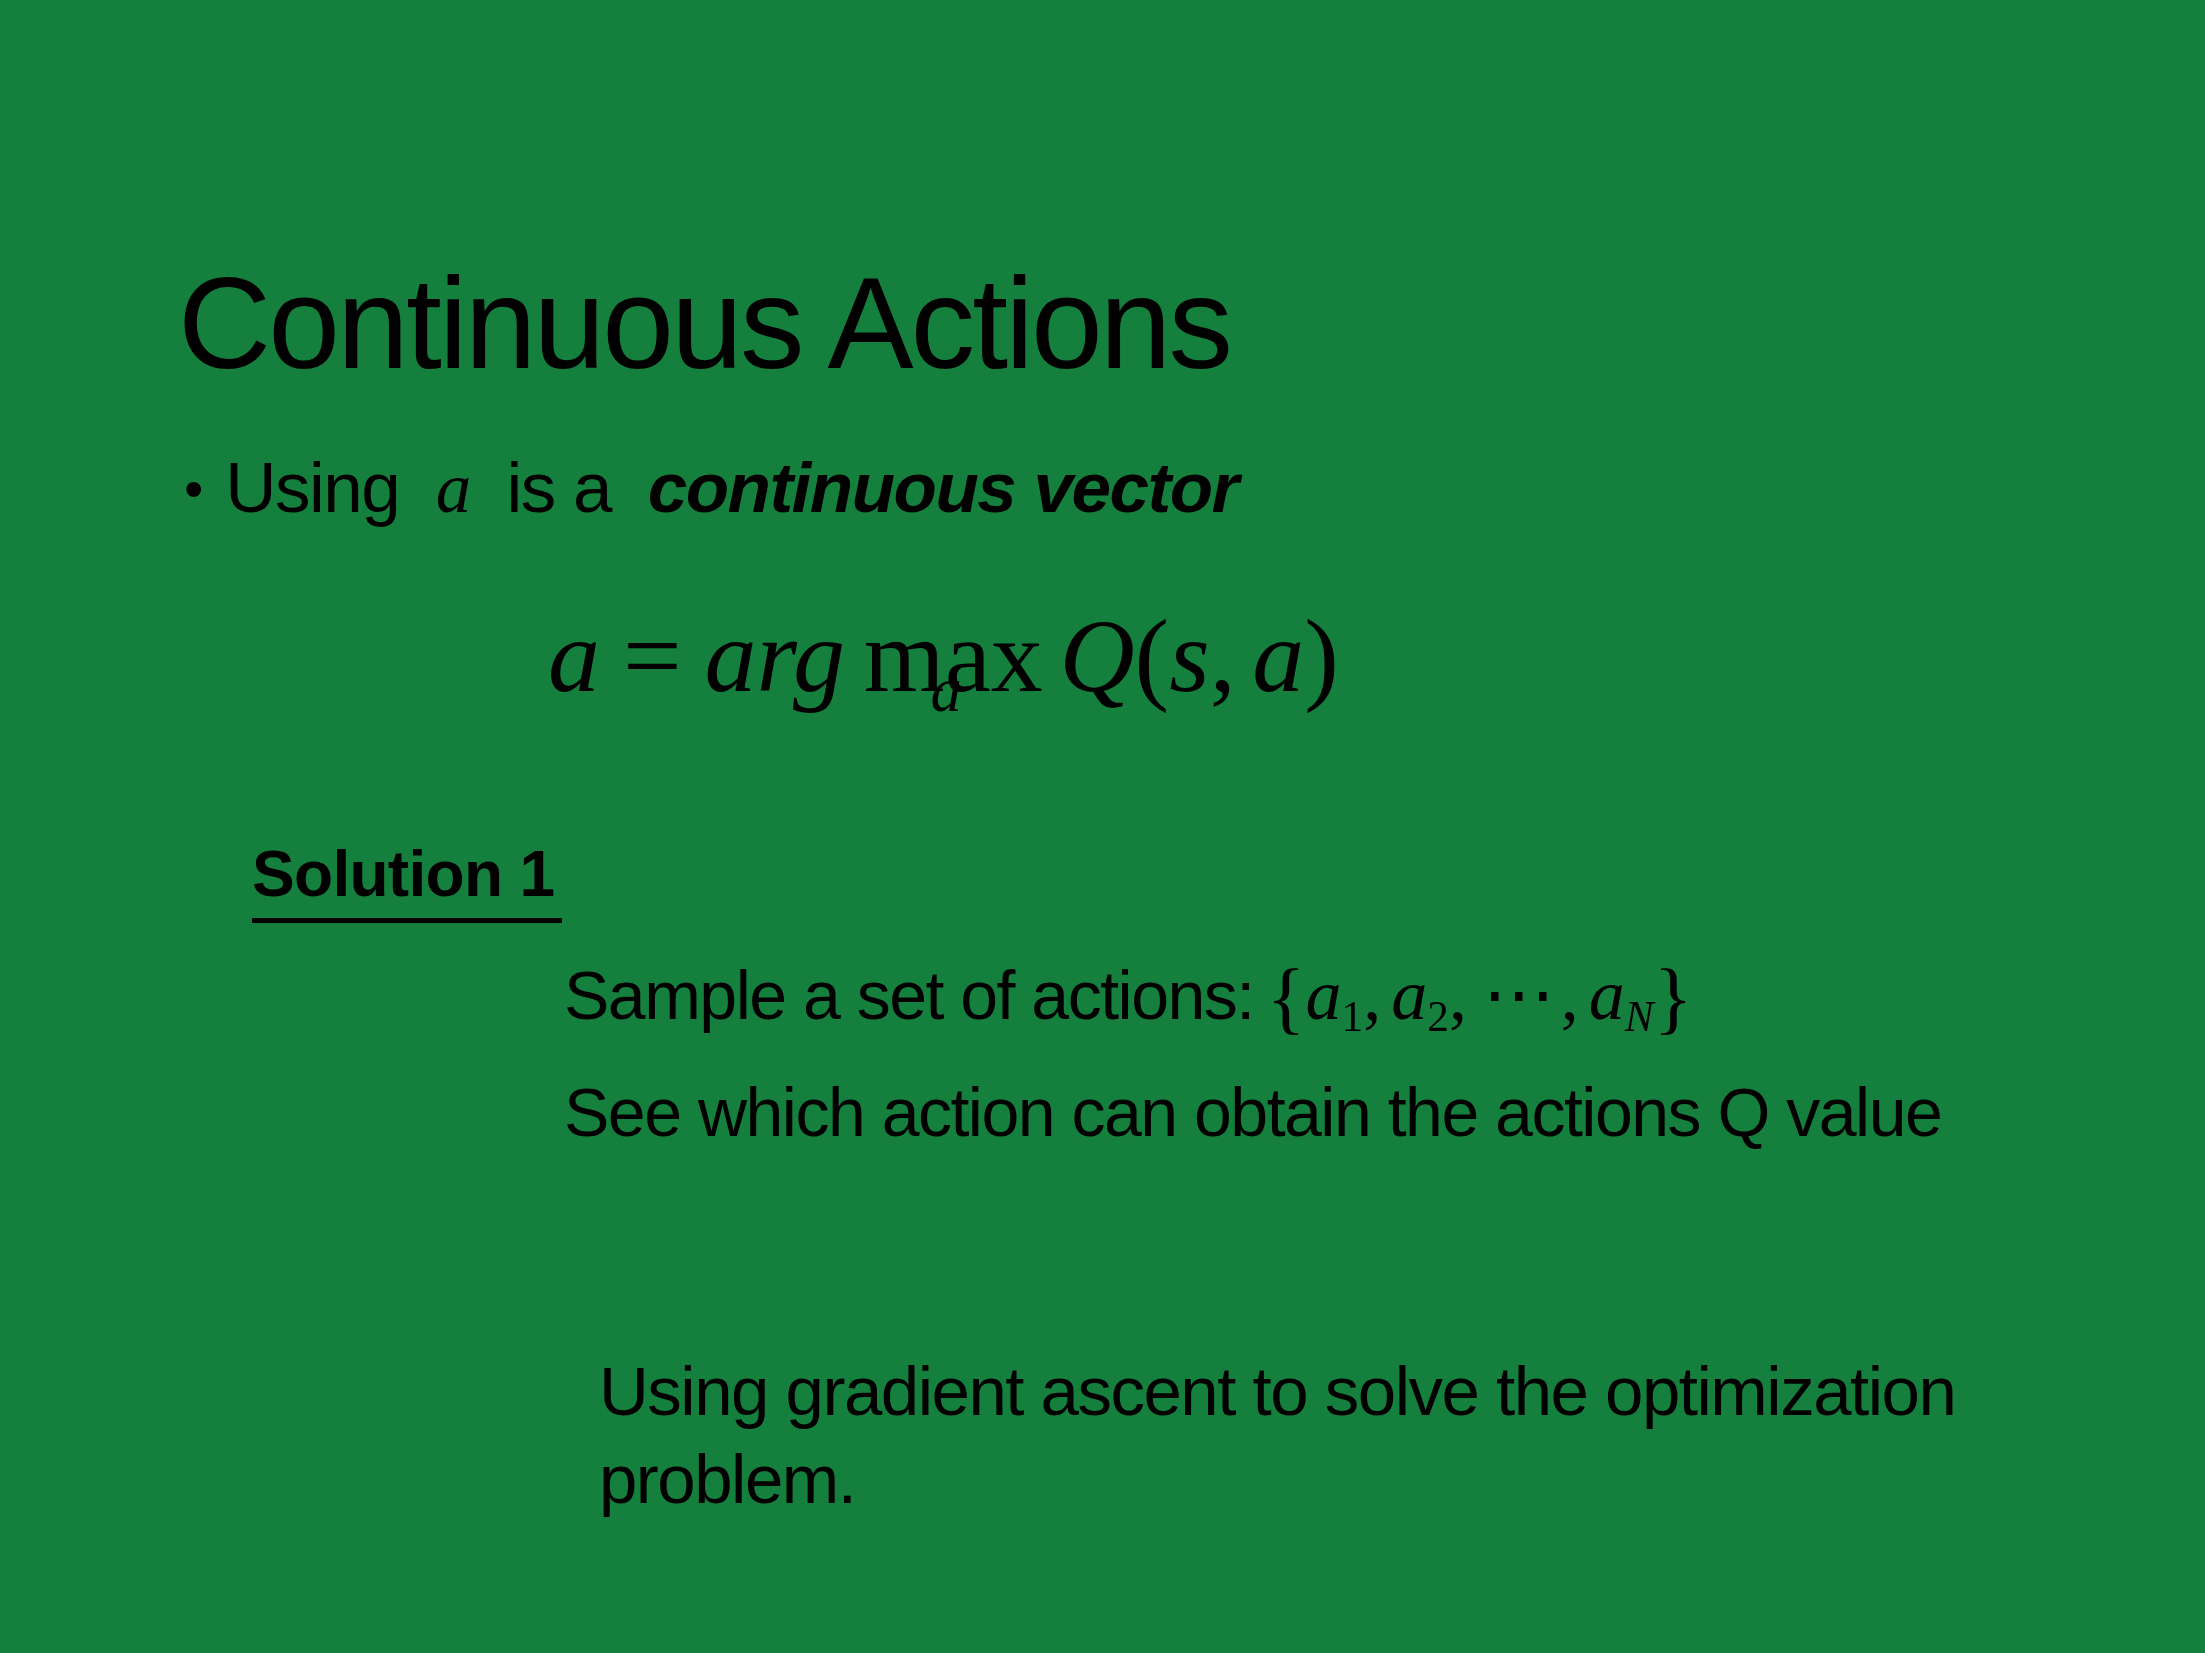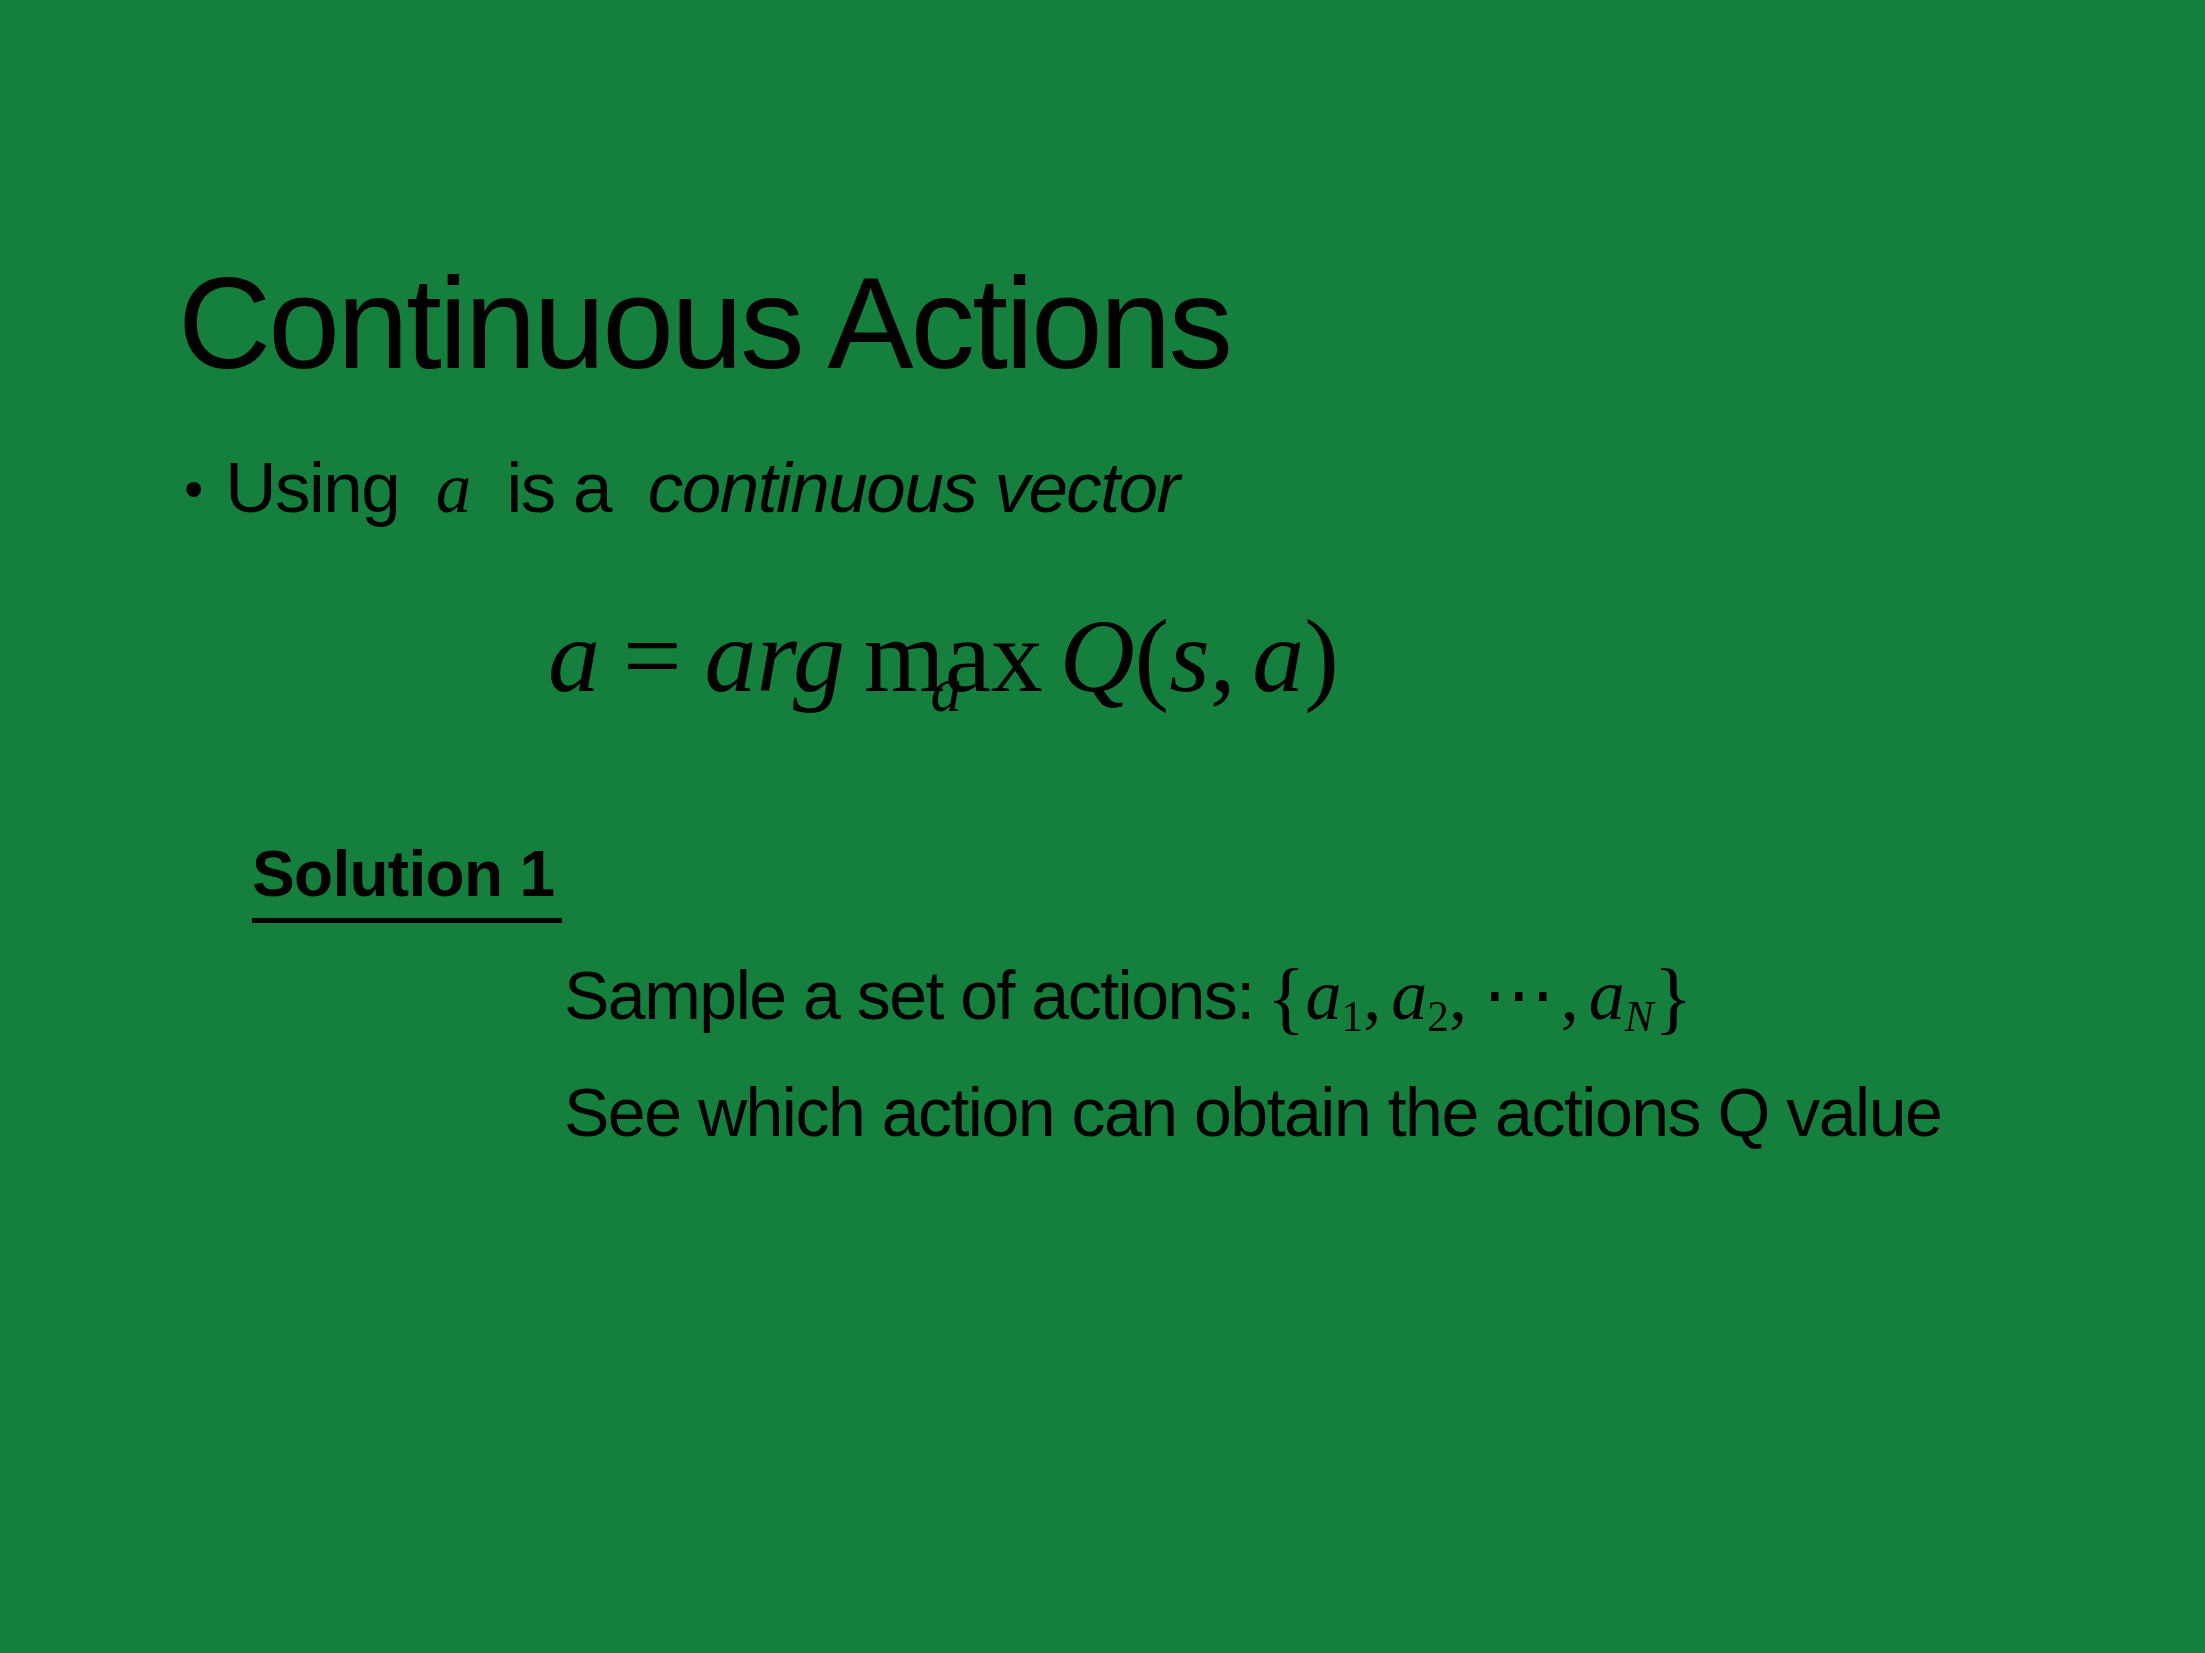--- a/index.html
+++ b/index.html
@@ -28,21 +28,21 @@
   }
   .bullet-line{
     left:184px;
     top:452px;
     font-size:71px;
     letter-spacing:-1.5px;
     line-height:1;
     white-space:nowrap;
   }
   .bullet-line > span{margin-right:0.26em;}
-  .bullet-line > span:last-child{margin-right:0;}
+  .bullet-line > span:last-child{margin-right:0;font-weight:bold;}
   .bullet-marker{
     font-size:0.78em;
     vertical-align:0.08em;
     margin-right:0.42em !important;
   }
   .mi{
     font-family:"Liberation Serif","DejaVu Serif",serif;
     font-style:italic;
   }
   .mo{
@@ -149,15 +149,17 @@
     <span class="underlined">Solution 1</span>
   </div>
 
   <div class="abs indent-line sample-line">
     <span>Sample a set of actions:</span><span class="math-set"><span class="mo brace">{</span><span class="mi">a</span><span class="mo sub">1</span><span class="mo sep">,</span><span class="mi">a</span><span class="mo sub">2</span><span class="mo sep">,</span><span class="mo dots">⋯</span><span class="mo sep">,</span><span class="mi">a</span><span class="mi sub var">N</span><span class="mo brace">}</span></span>
   </div>
 
   <div class="abs indent-line observe-line">See which action can obtain the actions Q value</div>
 
 
+  <div class="abs sol2-body">Using gradient ascent to solve the optimization
+problem.</div>
 
 </div>
 
 
 </body></html>

